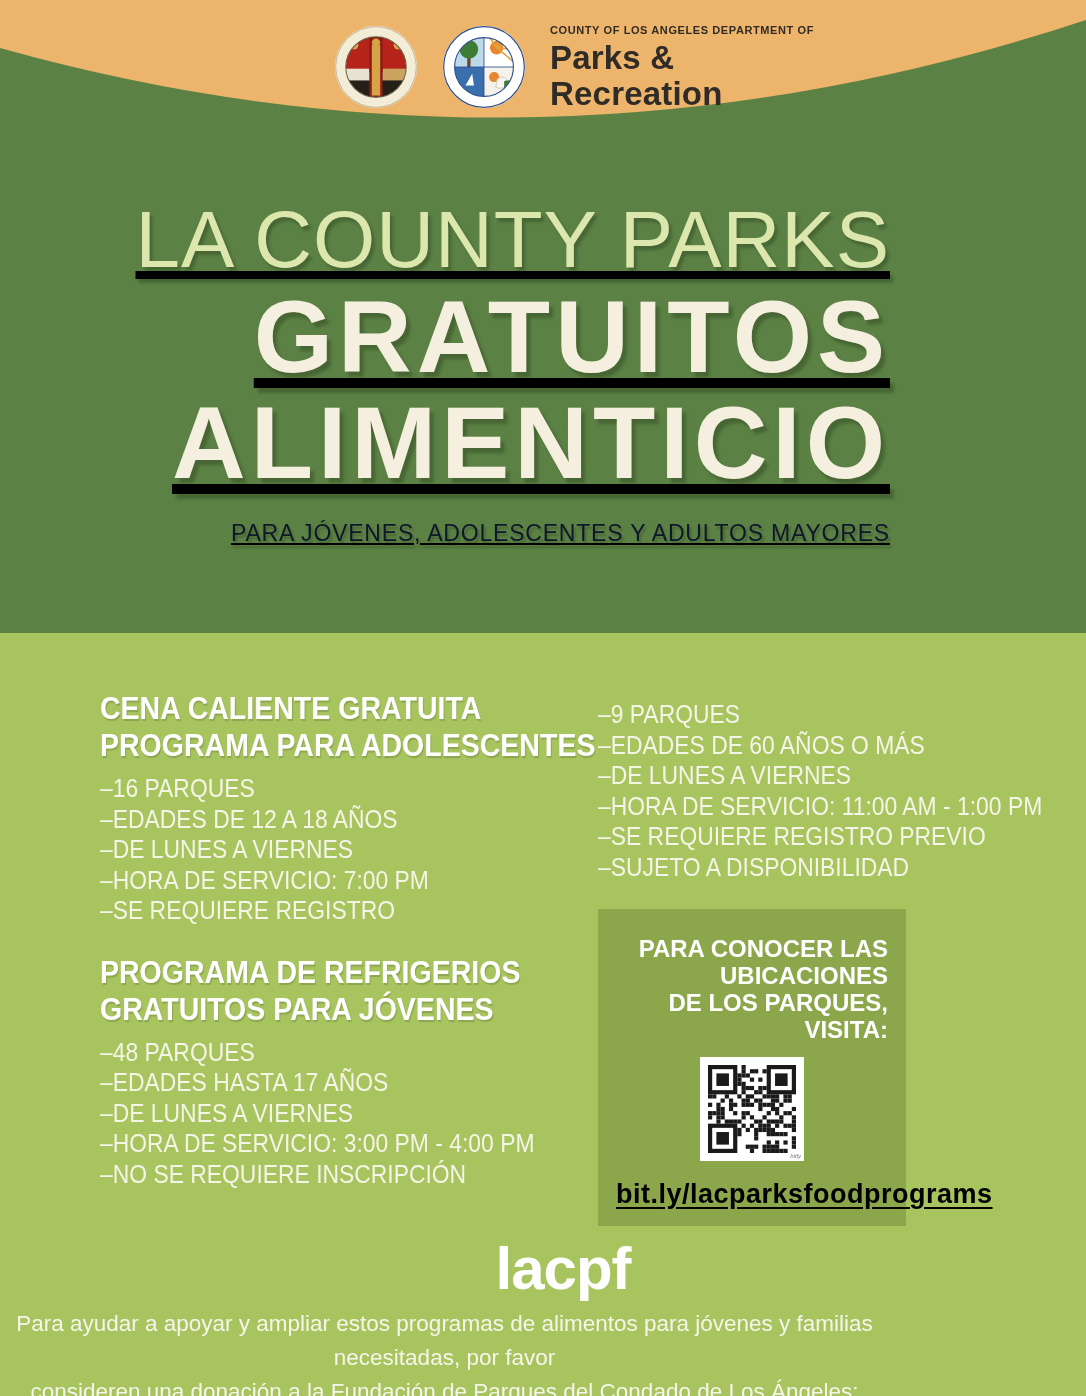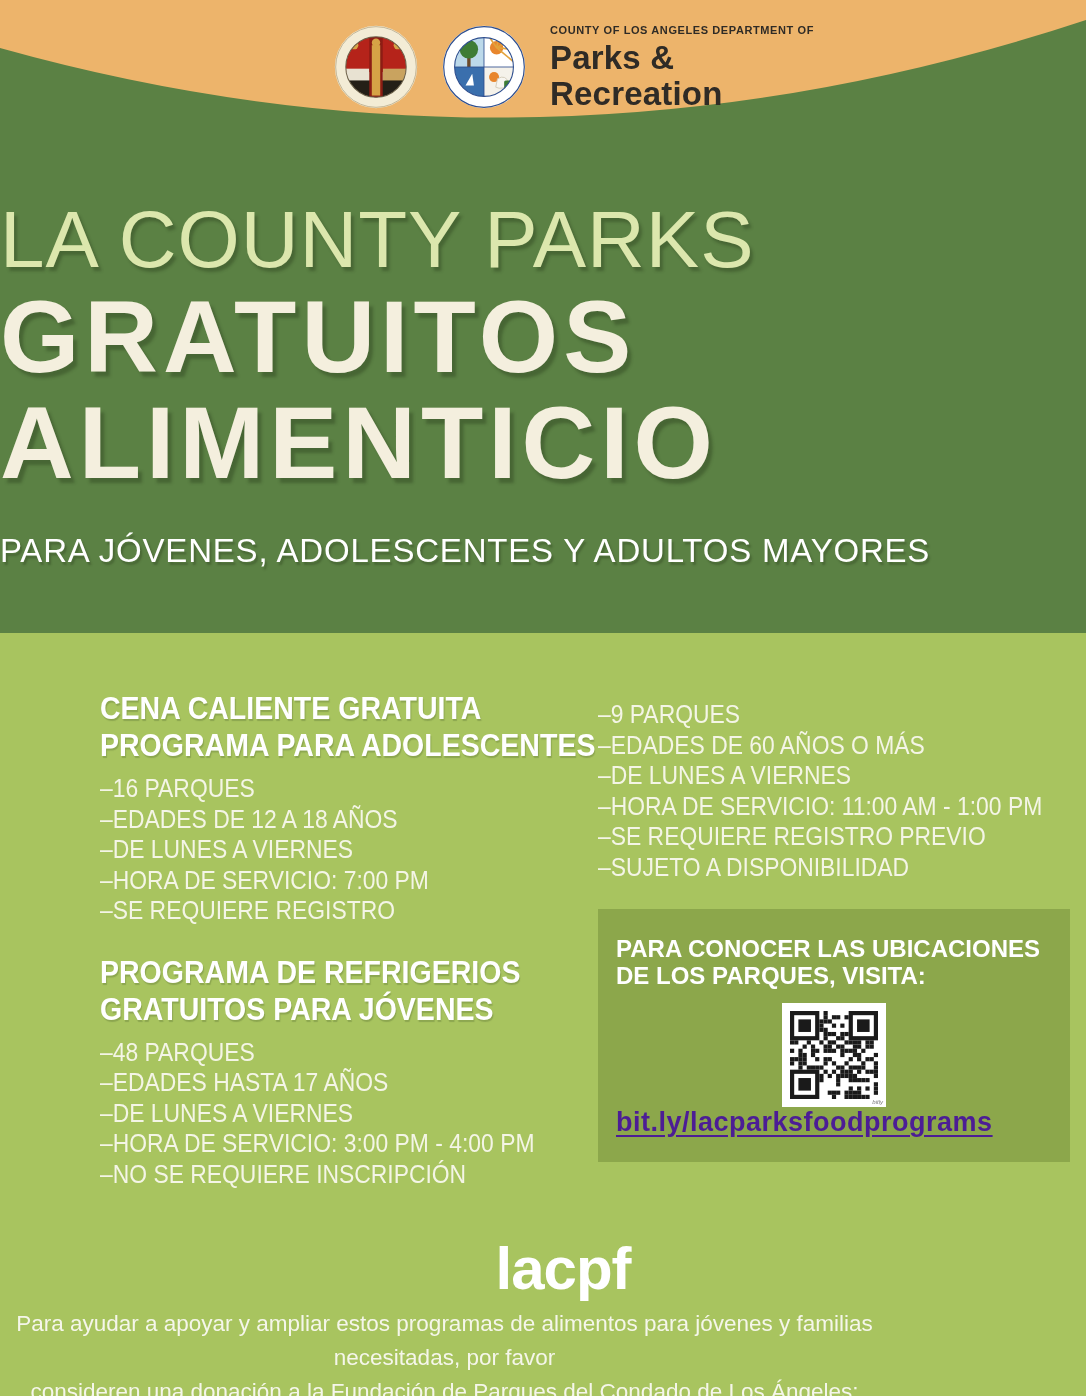--- a/index.html
+++ b/index.html
@@ -13,31 +13,31 @@
 
   
   .header-arc { position:absolute; left:0; top:0; width:1086px; height:210px; }
   .header-content { position:absolute; left:334px; top:22px; display:flex; align-items:center; gap:24px; }
   .seal { width:84px; height:84px; flex:0 0 auto; }
   .dept-text { color:#2f2b26; padding-top:2px; }
   .dept-eyebrow { font-size:11px; font-weight:bold; letter-spacing:0.6px; margin-bottom:4px; }
   .dept-name { font-size:33px; font-weight:bold; line-height:36px; letter-spacing:0.2px; }
 
   
-  .hero { position:absolute; left:0; top:196px; width:890px; text-align:left; }
+  .hero { position:absolute; left:0; top:196px; width:890px; text-align:right;text-decoration:underline; }
   .hero-kicker {
     font-size:80px; font-weight:500; color:#dce7ad; line-height:88px; letter-spacing:1px;
     text-shadow:3px 4px 3px rgba(40,58,26,0.38); white-space:nowrap;
   }
   .hero-title {
     font-size:102px; font-weight:bold; color:#f4efde; line-height:106px; letter-spacing:5px;
     text-shadow:4px 5px 3px rgba(40,58,26,0.38); white-space:nowrap;
   }
   .hero-subtitle {
-    margin-top:36px; font-size:33px; font-weight:500; color:#ffffff; letter-spacing:0.8px;
+    margin-top:24px; font-size:23px; font-weight:500; color:#0f172a; letter-spacing:0.8px;
     text-shadow:2px 3px 2px rgba(40,58,26,0.35); white-space:nowrap;
   }
 
   
   .col { position:absolute; color:#ffffff; }
   .col-left  { left:100px; top:690px; width:486px; }
   .col-right { left:598px; top:690px; width:392px; }
   .prog-title div {
     font-size:31px; font-weight:bold; line-height:37px; white-space:nowrap;
     transform:scaleX(0.92); transform-origin:0 50%;
@@ -45,30 +45,30 @@
   }
   ul.prog-list { list-style:none; margin-top:9px; }
   ul.prog-list li {
     font-size:26px; font-weight:500; color:#f4f5e6; line-height:30.5px; white-space:nowrap;
     transform:scaleX(0.88); transform-origin:0 50%;
   }
   .section-gap { margin-top:28px; }
 
   
   .qr-box {
-    margin-top:27px; width:472px; background:#8ca74b; text-align:left;
-    padding:26px 18px 24px 18px;
+    margin-top:27px; width:308px; background:#8ca74b; text-align:right;
+    padding:26px 18px 16px 18px;
   }
   .qr-heading { font-size:24px; font-weight:bold; color:#ffffff; line-height:27px; }
   .qr-tile { position:relative; width:104px; height:104px; background:#ffffff; margin:14px auto 0 auto; padding:8px; }
   .qr-tile svg { display:block; width:88px; height:88px; }
   .qr-watermark { position:absolute; right:3px; bottom:2px; font-size:6px; color:#777; font-style:italic; }
   .qr-link {
-    display:inline-block; font-size:27px; font-weight:bold; letter-spacing:0.5px;
-    color:#4c1d95; text-decoration:underline; text-underline-offset:4px;
+    display:inline-block; margin-top:18px; font-size:27px; font-weight:bold; letter-spacing:0.5px;
+    color:#000000; text-decoration:underline; text-underline-offset:4px;
   }
 
   
   .lacpf-logo {
     position:absolute; left:0; top:1238px; width:1086px; text-align:center;
     font-size:60px; font-weight:bold; color:#ffffff; letter-spacing:-1px; line-height:62px;margin-left:20px;
   }
   .footer-note {
     position:absolute; left:0; top:1307px; width:889px; text-align:center;
     font-size:22.5px; color:#f5f6ea; line-height:34px; font-weight:400;

